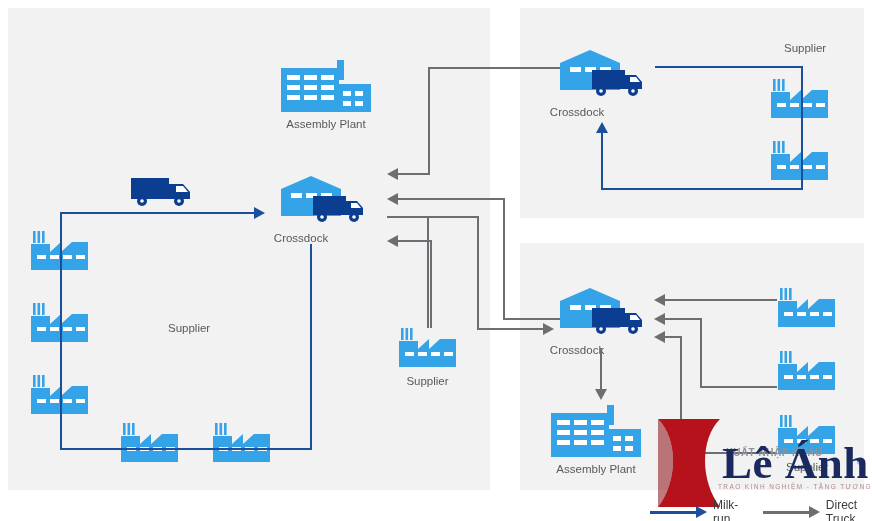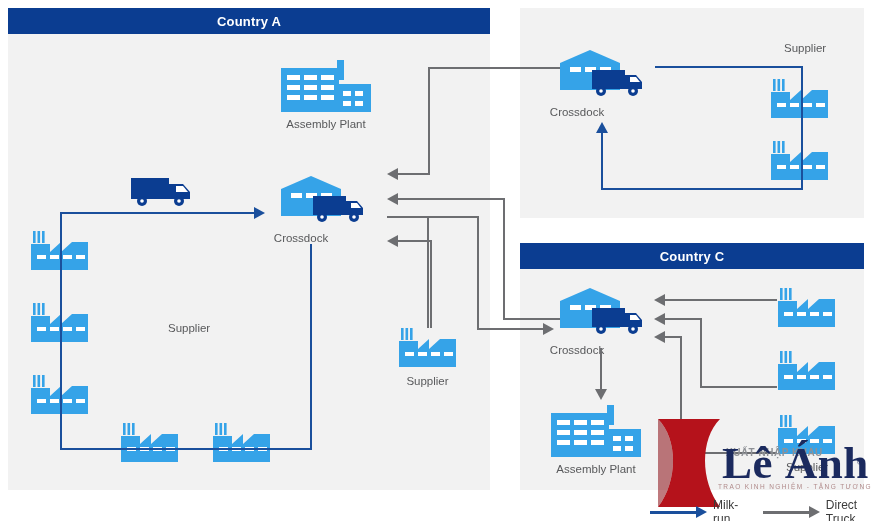--- a/index.html
+++ b/index.html
@@ -44,23 +44,20 @@
     font-weight:bold;color:#1b2a5e;line-height:1;letter-spacing:.5px;}
   #wm-reg{position:absolute;left:227px;top:42px;font-size:9px;color:#1b2a5e;}
   #wm-tag{position:absolute;left:88px;top:68px;font-size:6.5px;color:#b08a8a;letter-spacing:1.4px;white-space:nowrap;}
 </style>
 </head>
 <body>
 
 <div id="stage">
 
   <div class="panel" style="left:8px;top:8px;width:482px;height:482px;"></div>
-  <div class="panel-header" style="left:8px;top:8px;width:482px;height:26px;">
-    <span>Country A</span>
-  </div>
 
   <div class="node" style="left:281px;top:60px;width:90px;height:52px;">
     <svg class="icon" width="90" height="52" viewBox="0 0 90 52">
       <rect x="56" y="0" width="7" height="20" fill="#35a3e8"></rect>
       <rect x="0" y="8" width="58" height="44" fill="#35a3e8"></rect>
       <rect x="56" y="24" width="34" height="28" fill="#35a3e8"></rect>
       <g fill="#ffffff">
         <rect x="6" y="15" width="13" height="5"></rect>
           <rect x="23" y="15" width="13" height="5"></rect>
           <rect x="40" y="15" width="13" height="5"></rect>
@@ -273,23 +270,20 @@
     </svg>
   </div>
 
   <div class="line mlk h" style="left:655px;top:66px;width:148px;"></div>
   <div class="line mlk v" style="left:801px;top:66px;height:124px;"></div>
   <div class="line mlk h" style="left:601px;top:188px;width:202px;"></div>
   <div class="line mlk v" style="left:601px;top:130px;height:58px;"></div>
   <div class="arrow ar-up-b" style="left:596px;top:122px;"></div>
 
   <div class="panel" style="left:520px;top:243px;width:344px;height:247px;"></div>
-  <div class="panel-header" style="left:520px;top:243px;width:344px;height:26px;">
-    <span>Country C</span>
-  </div>
 
   <div class="node" style="left:560px;top:288px;width:86px;height:52px;">
     <svg class="icon" width="86" height="52" viewBox="0 0 86 52">
       <path d="M30 0 L60 13 L60 40 L0 40 L0 13 Z" fill="#35a3e8"></path>
       <g fill="#ffffff">
         <rect x="10" y="17" width="11" height="5"></rect>
           <rect x="25" y="17" width="11" height="5"></rect>
           <rect x="40" y="17" width="11" height="5"></rect>
       </g>
       <rect x="32" y="20" width="33" height="19" fill="#0b3d91"></rect>

